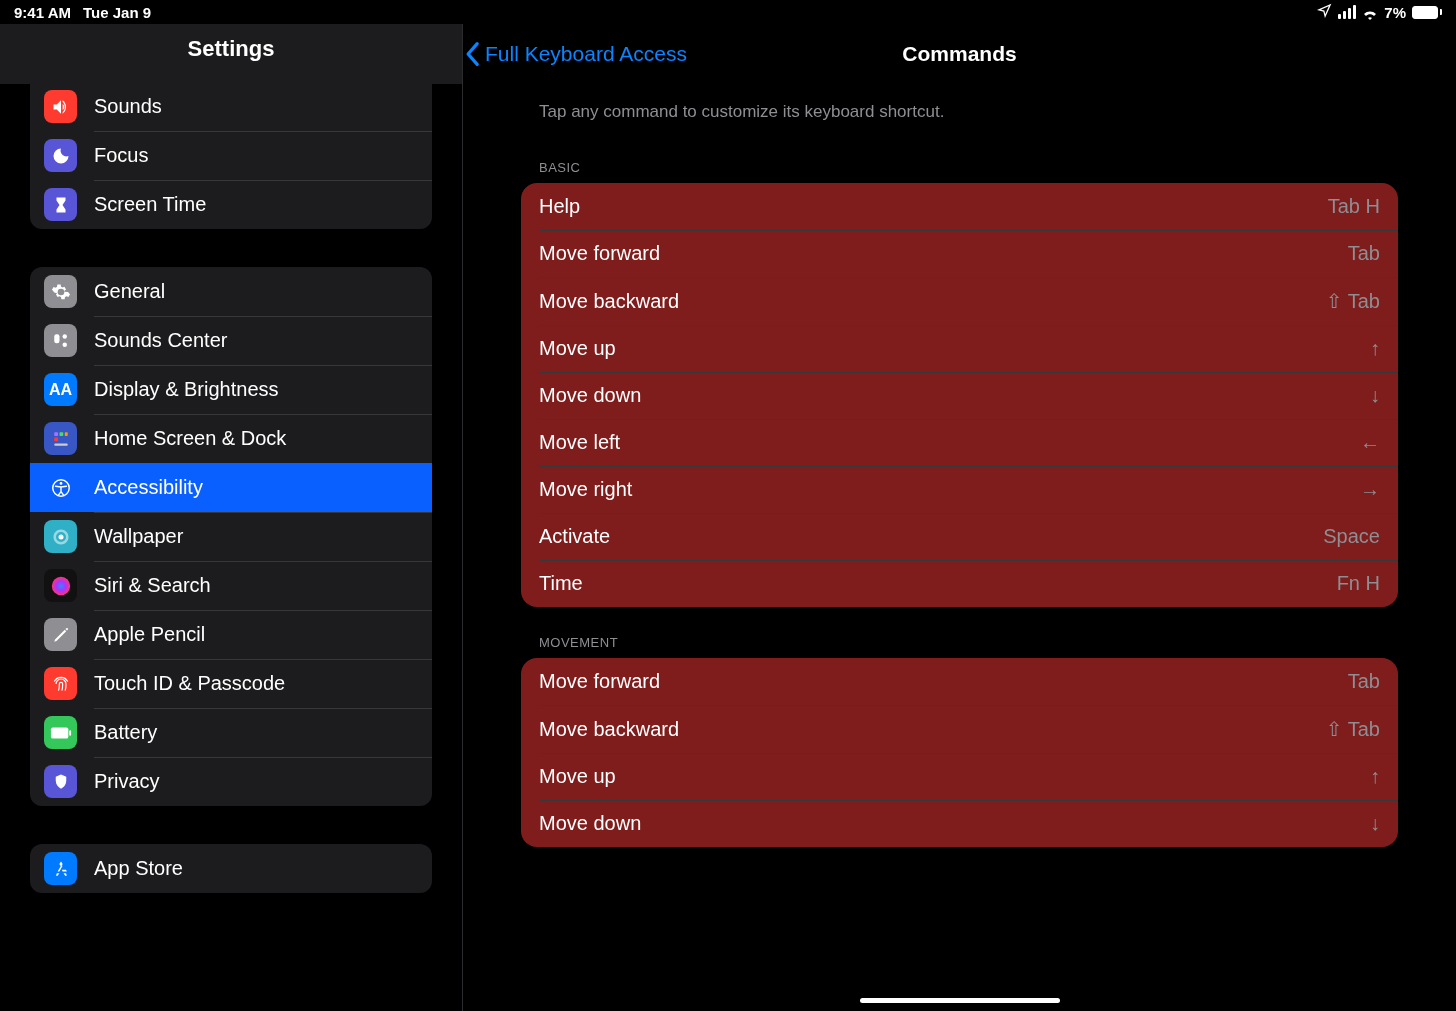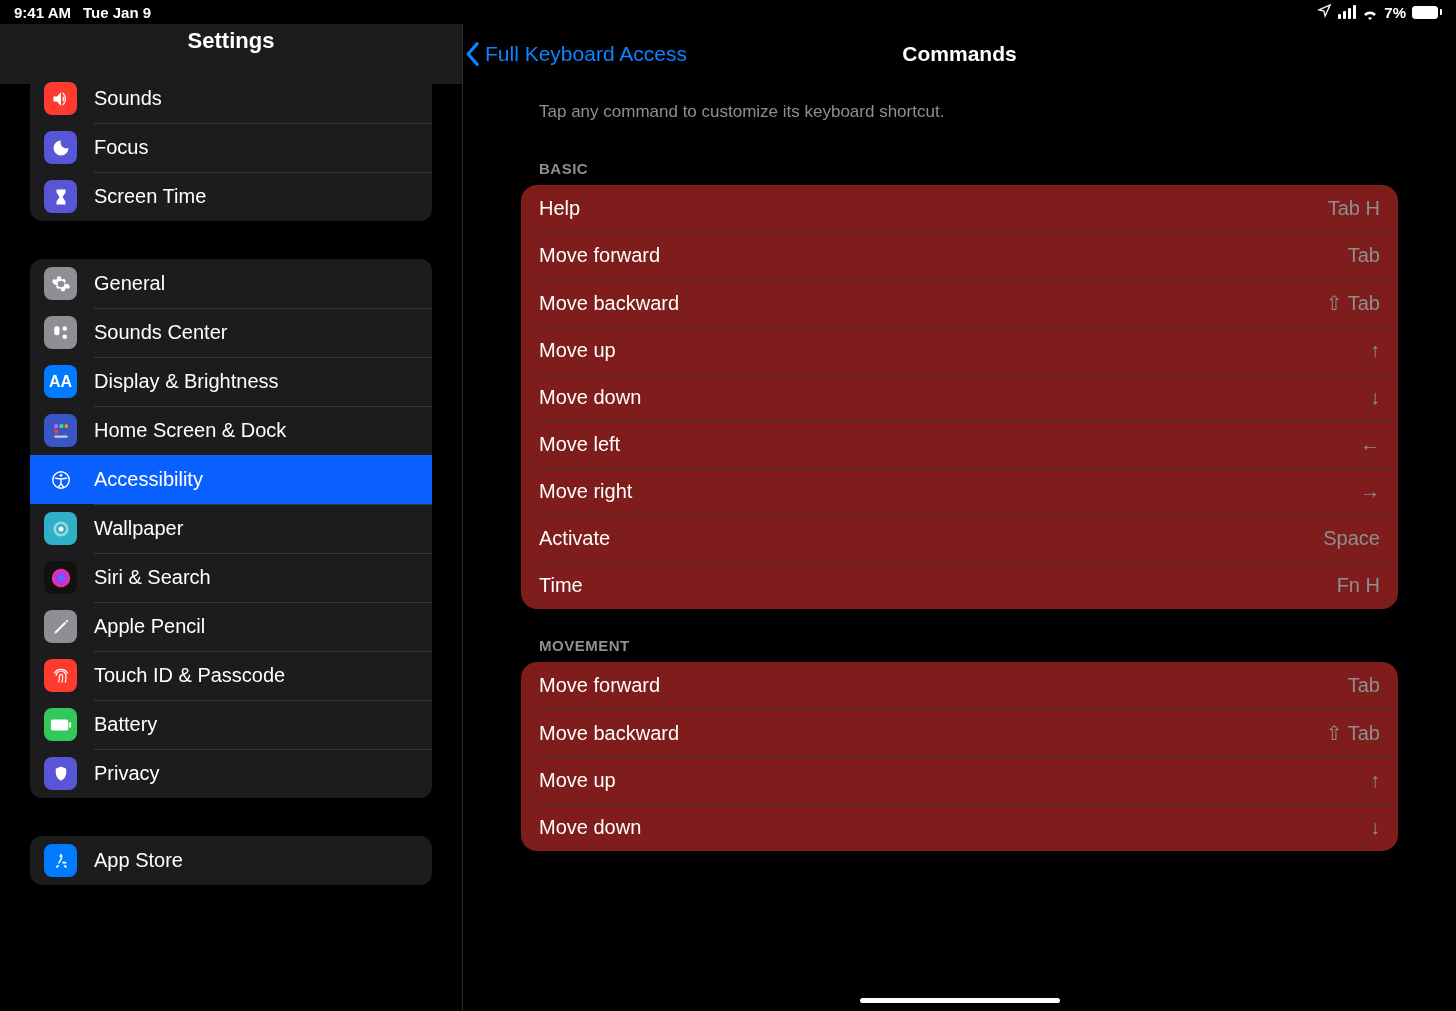--- a/index.html
+++ b/index.html
@@ -45,21 +45,21 @@
   .sidebar {
     width: 463px;
     background: linear-gradient(#1c1c1e 0 60px, #000 60px);
     border-right: 1px solid #2c2c2e;
     overflow-y: hidden;
   }
   .sidebar-title {
     text-align: center;
     font-size: 22px;
     font-weight: 600;
-    padding: 4px 0 18px;
+    padding: 12px 0 18px;
     background: #1c1c1e;
   }
   .side-scroll { padding: 0 30px; }
   .group {
     background: #1c1c1e;
     border-radius: 12px;
     margin-bottom: 38px;
   }
   .group-cut-top { border-top-left-radius: 0; border-top-right-radius: 0; margin-top:-2px; }
   .side-item {
@@ -124,24 +124,23 @@
     position:absolute; left:50%; transform:translateX(-50%);
     font-size: 21px; font-weight:600; color:#fff;
   }
   .main-scroll { padding: 0 58px; height: calc(100% - 60px); overflow:hidden; }
 
   .hint {
     color:#8e8e93; font-size:17px;
     padding: 18px 18px 10px;
   }
   .section-title {
-    color:#8e8e93; font-size:15px; letter-spacing:0.5px;
+    color:#8e8e93; font-size:13px; letter-spacing:0.5px;
     padding: 28px 18px 8px;
     text-transform: uppercase;
-    font-weight: bold;
   }
   .table {
     background:#7f1d1d;
     border-radius:16px;
   }
   .row {
     display:flex; justify-content:space-between; align-items:center;
     padding: 12px 18px;
     font-size:20px;
     position:relative;

